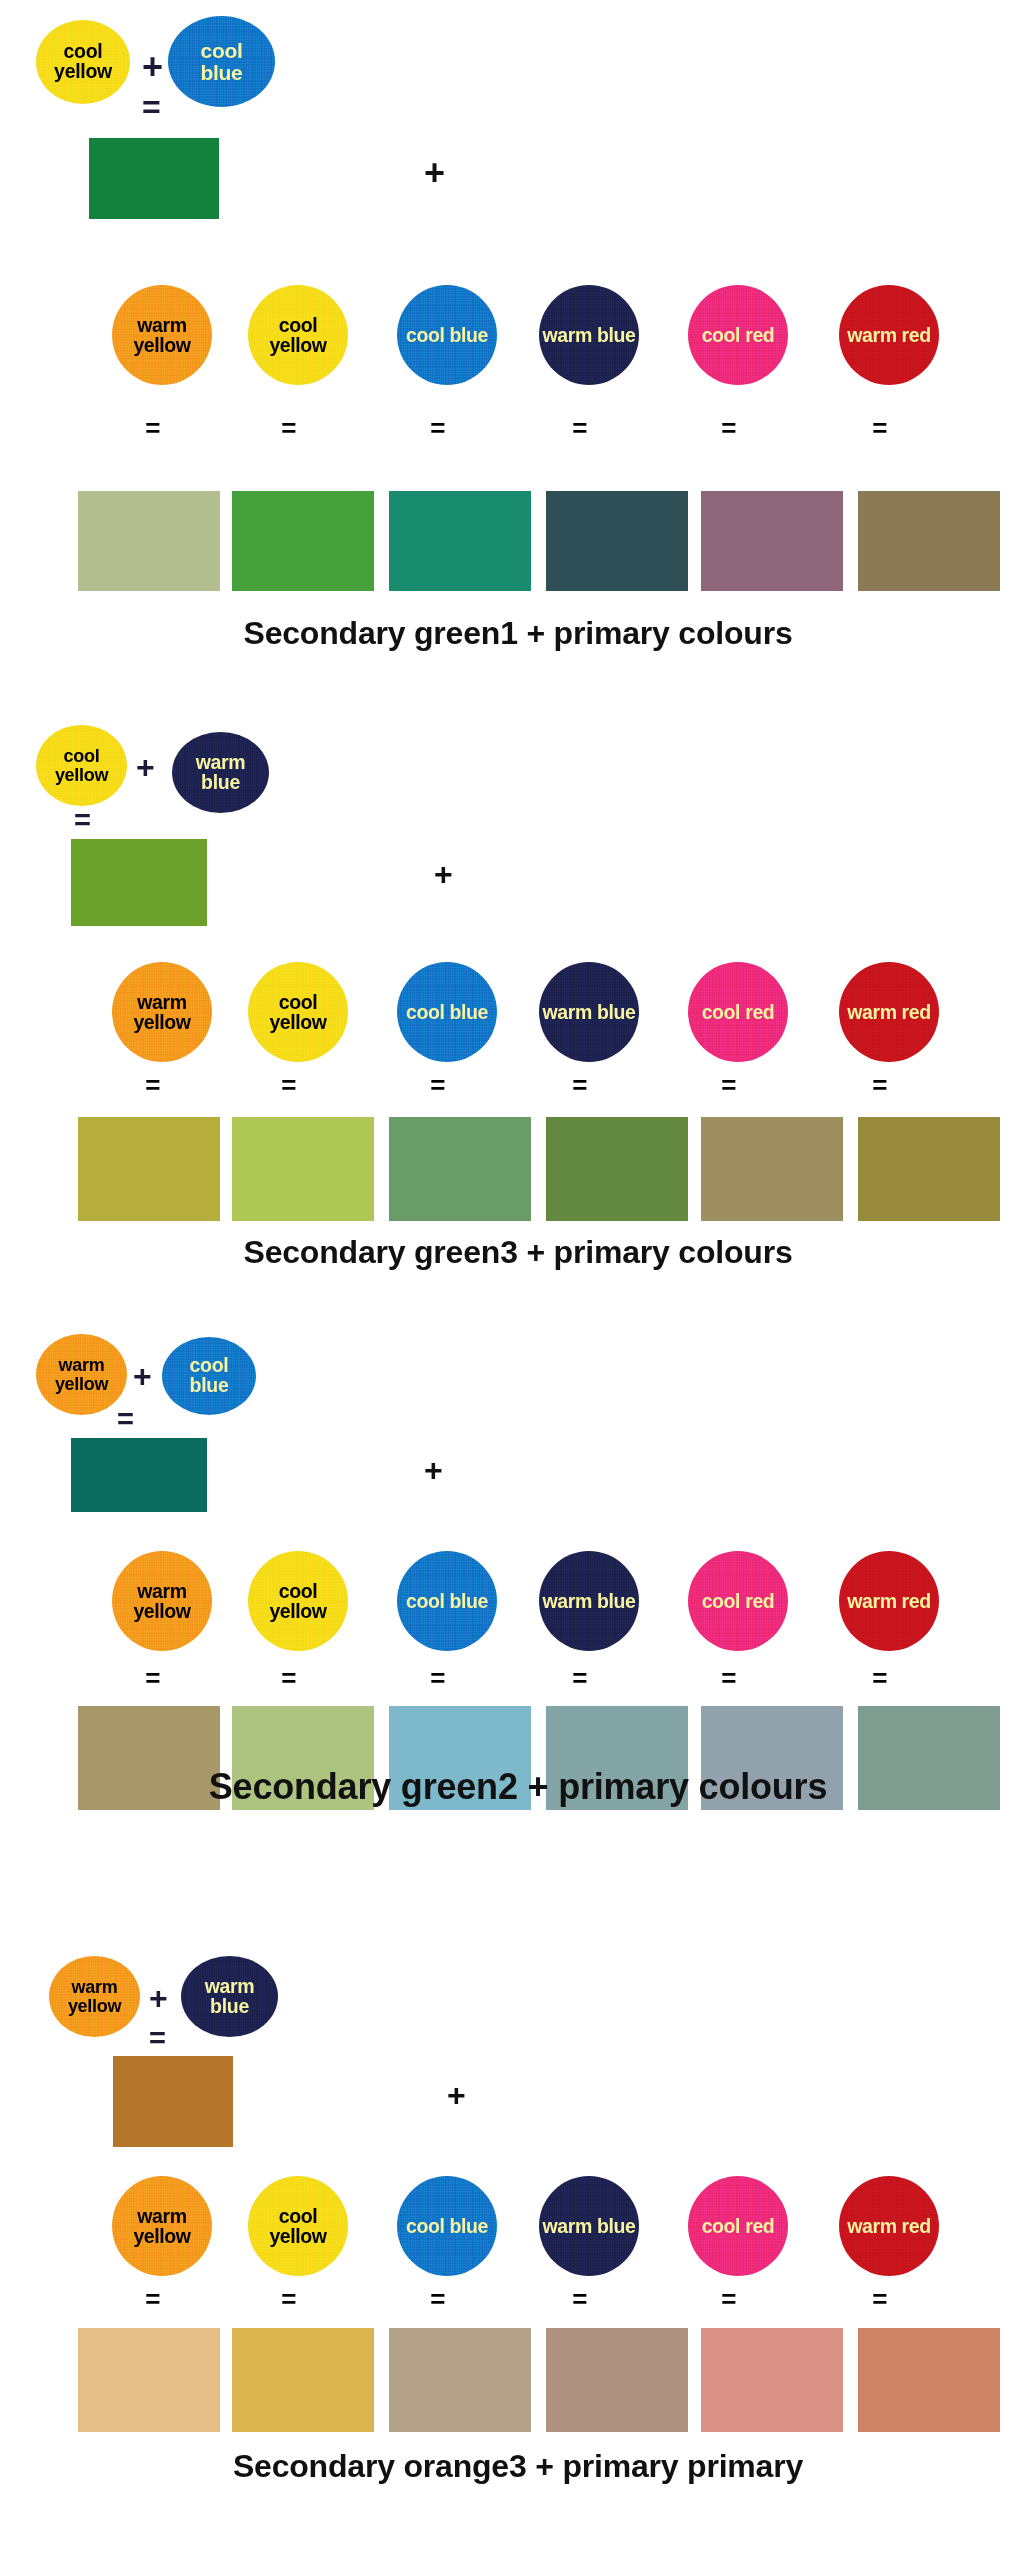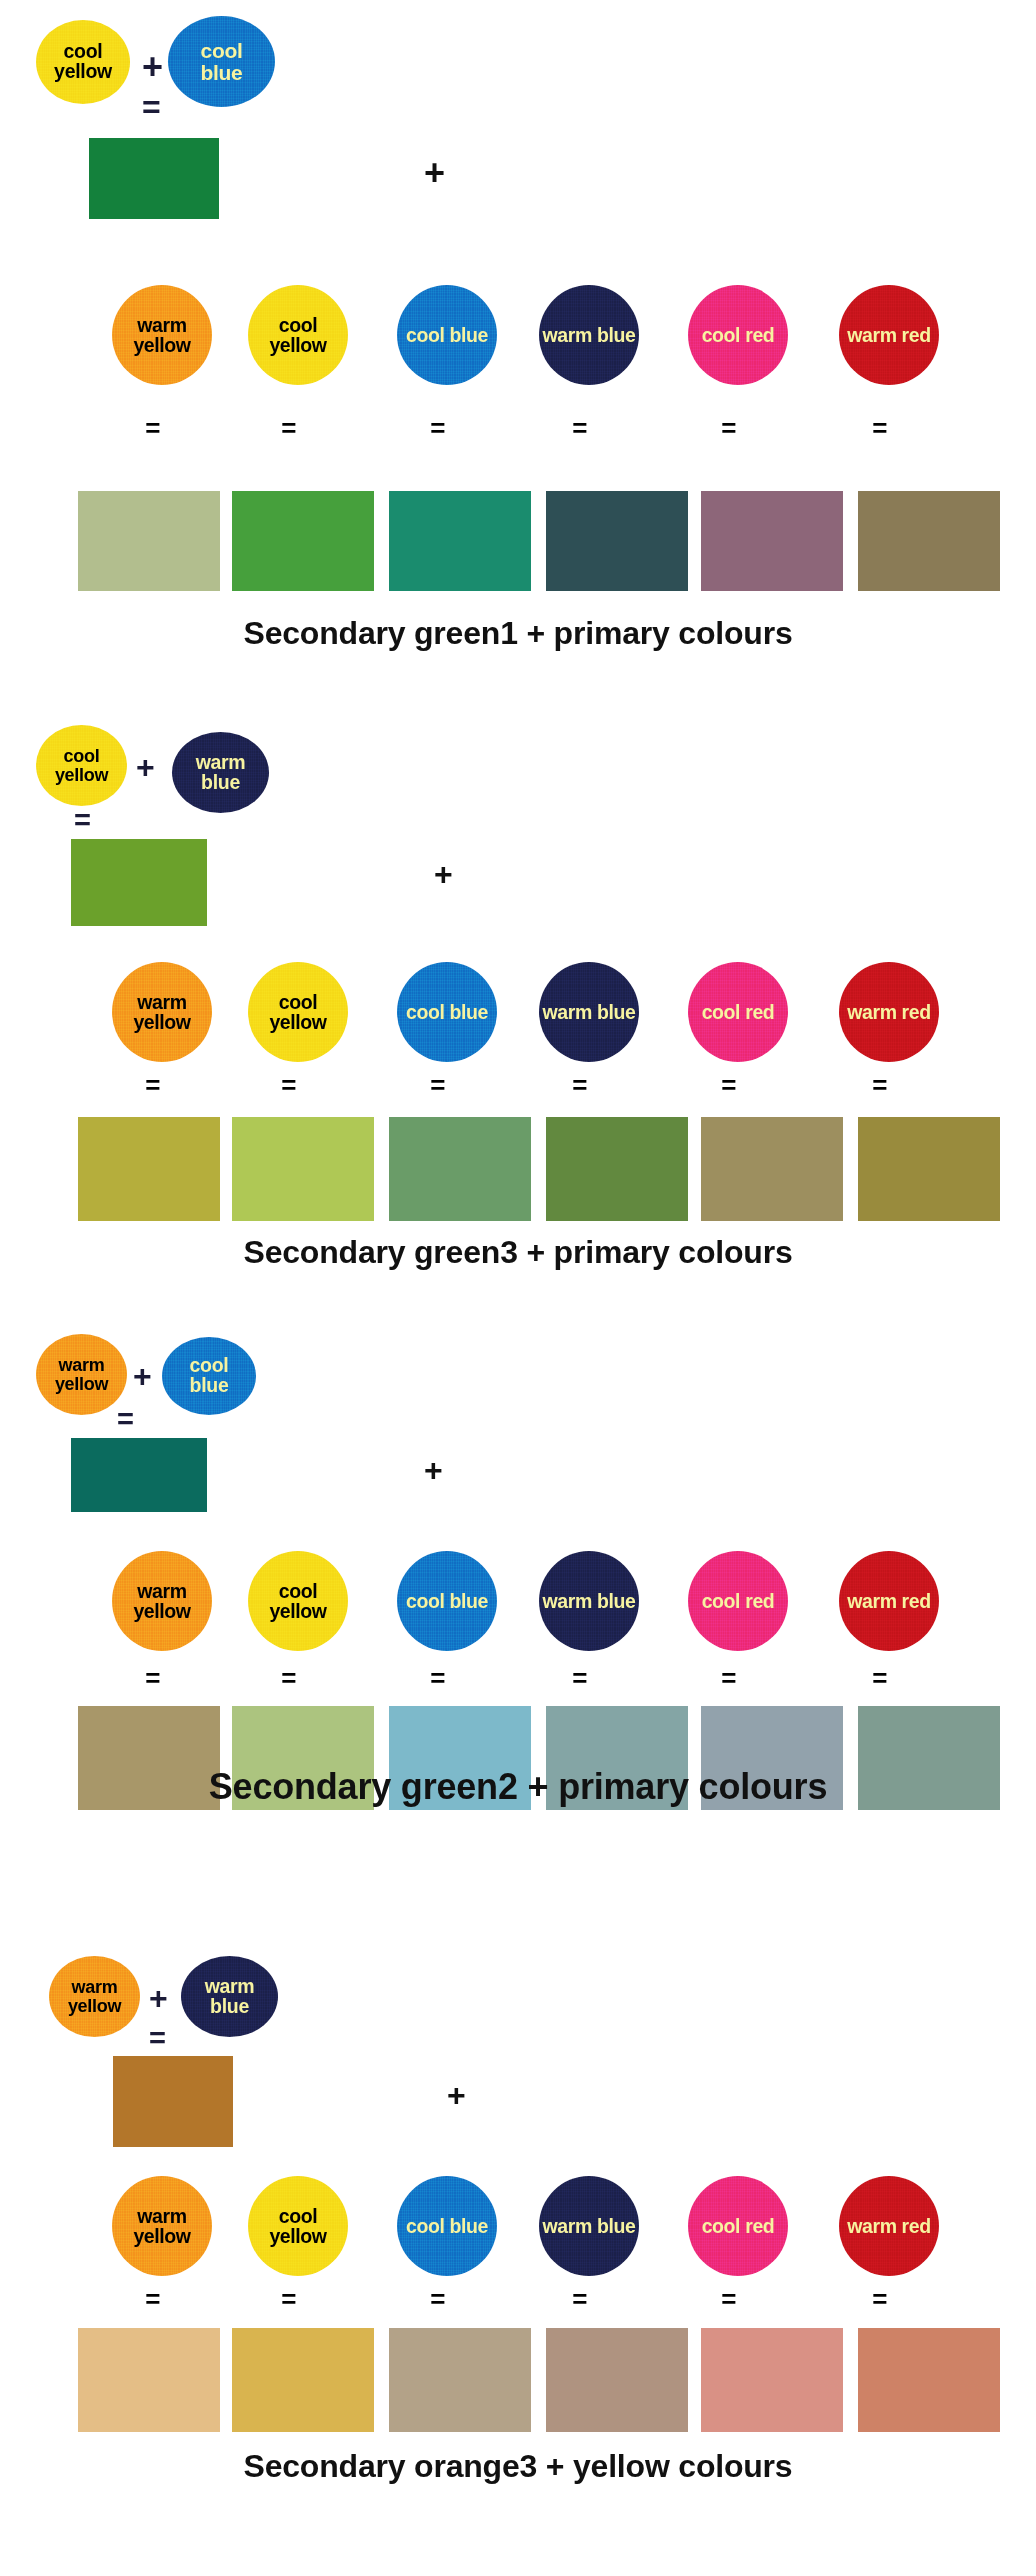--- a/index.html
+++ b/index.html
@@ -453,16 +453,16 @@
       <div class="eq" style="left:426px;top:2289px;font-size:26px;">=</div>
       <div class="eq" style="left:568px;top:2289px;font-size:26px;">=</div>
       <div class="eq" style="left:717px;top:2289px;font-size:26px;">=</div>
       <div class="eq" style="left:868px;top:2289px;font-size:26px;">=</div>
       <div class="mix" style="left:78px;top:2328px;width:142px;height:104px;background:#E4BE86;"></div>
       <div class="mix" style="left:232px;top:2328px;width:142px;height:104px;background:#D9B44F;"></div>
       <div class="mix" style="left:389px;top:2328px;width:142px;height:104px;background:#B3A288;"></div>
       <div class="mix" style="left:546px;top:2328px;width:142px;height:104px;background:#AF9380;"></div>
       <div class="mix" style="left:701px;top:2328px;width:142px;height:104px;background:#D99185;"></div>
       <div class="mix" style="left:858px;top:2328px;width:142px;height:104px;background:#CE8266;"></div>
-      <div class="caption" style="top:2448px;font-size:32px;color:#111111;">Secondary orange3 + yellow colours</div>
+      <div class="caption" style="top:2448px;font-size:32px;color:#111111;">Secondary orange3 + primary primary</div>
     </div>
   </div>
 
 
 </body></html>

